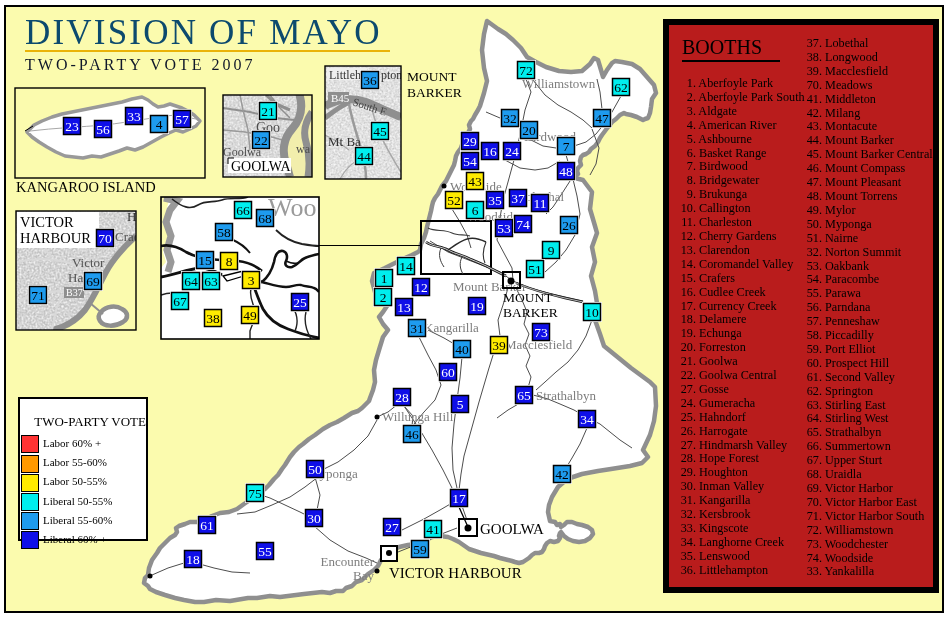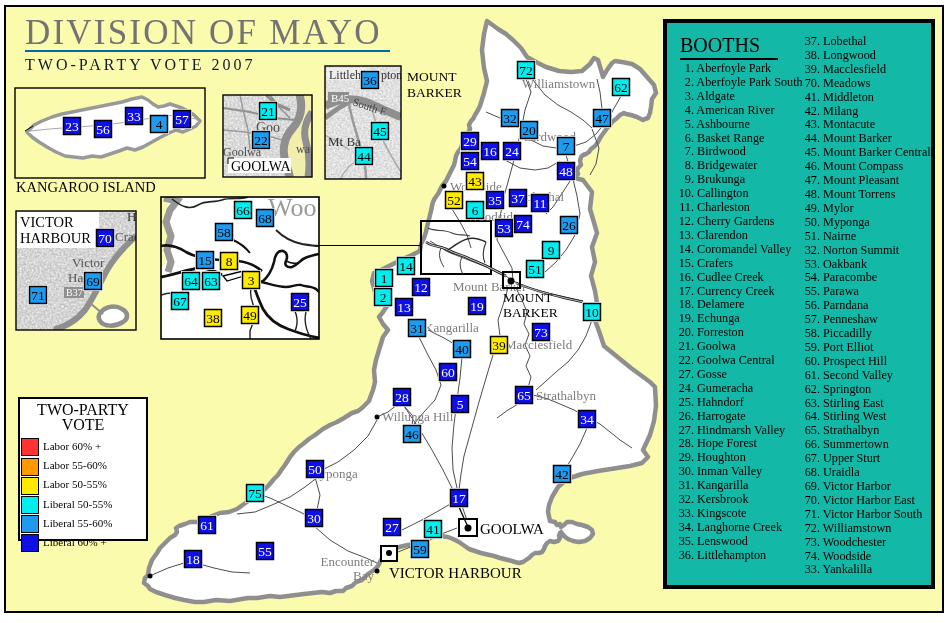--- a/index.html
+++ b/index.html
@@ -1,27 +1,27 @@
 <!DOCTYPE html>
 <html><head><meta charset="utf-8">
 <style>
 html,body{margin:0;padding:0;background:#fff;width:949px;height:623px;overflow:hidden}
 #page{position:absolute;left:4px;top:5px;width:936px;height:604px;border:2px solid #000;background:#FBFBAE;font-family:"Liberation Serif",serif}
 svg text{font-family:"Liberation Serif",serif}
-#ttl{position:absolute;left:25px;top:14.7px;font-size:35px;line-height:35px;letter-spacing:2.2px;color:#737373;border-bottom:2px solid #0369a1;padding-right:8px}
+#ttl{position:absolute;left:25px;top:14.7px;font-size:35px;line-height:35px;letter-spacing:2.2px;color:#0c4a6e;border-bottom:2px solid #eab308;padding-right:8px}
 #sub{position:absolute;left:25px;top:56.6px;font-size:16px;line-height:16px;letter-spacing:3px;color:#0f172a}
 #legend{position:absolute;left:18px;top:397px;width:126px;height:140px;background:#fff;border:2px solid #000}
-#legend .lt{text-align:center;font-size:16px;line-height:15px;margin-top:3px}
+#legend .lt{text-align:right;font-size:13px;line-height:15px;margin-top:15px}
 #legend .rows{margin-top:5px}
 .lrow{position:relative;height:19.2px;line-height:19.2px;margin-left:1px;font-size:11px}
 .lsw{display:inline-block;width:16px;height:16px;border:1px solid #000;vertical-align:middle;margin-right:4px}
-#booths{position:absolute;left:663px;top:19px;width:264px;height:562px;background:#14b8a6;border:4px solid #000000}
+#booths{position:absolute;left:663px;top:19px;width:264px;height:562px;background:#b91c1c;border:6px solid #000000}
 #bt{position:absolute;left:13px;top:12px;font-size:20px;line-height:20px;border-bottom:2px solid #000;padding:0 18px 3px 0}
 .bcol{position:absolute;font-size:12.2px;line-height:13.9px;white-space:nowrap}
-#bc1{left:5px;top:39px;width:130px}
+#bc1{left:5px;top:52px;width:130px}
 #bc2{left:131px;top:12px;width:130px}
 .bl{text-align:left}
 .bn{display:inline-block;width:22px;text-align:right}
 </style></head>
 <body>
 
 <div id="page"></div>
 
 <svg id="map" width="949" height="623" viewBox="0 0 949 623" style="position:absolute;left:0;top:0">
 

